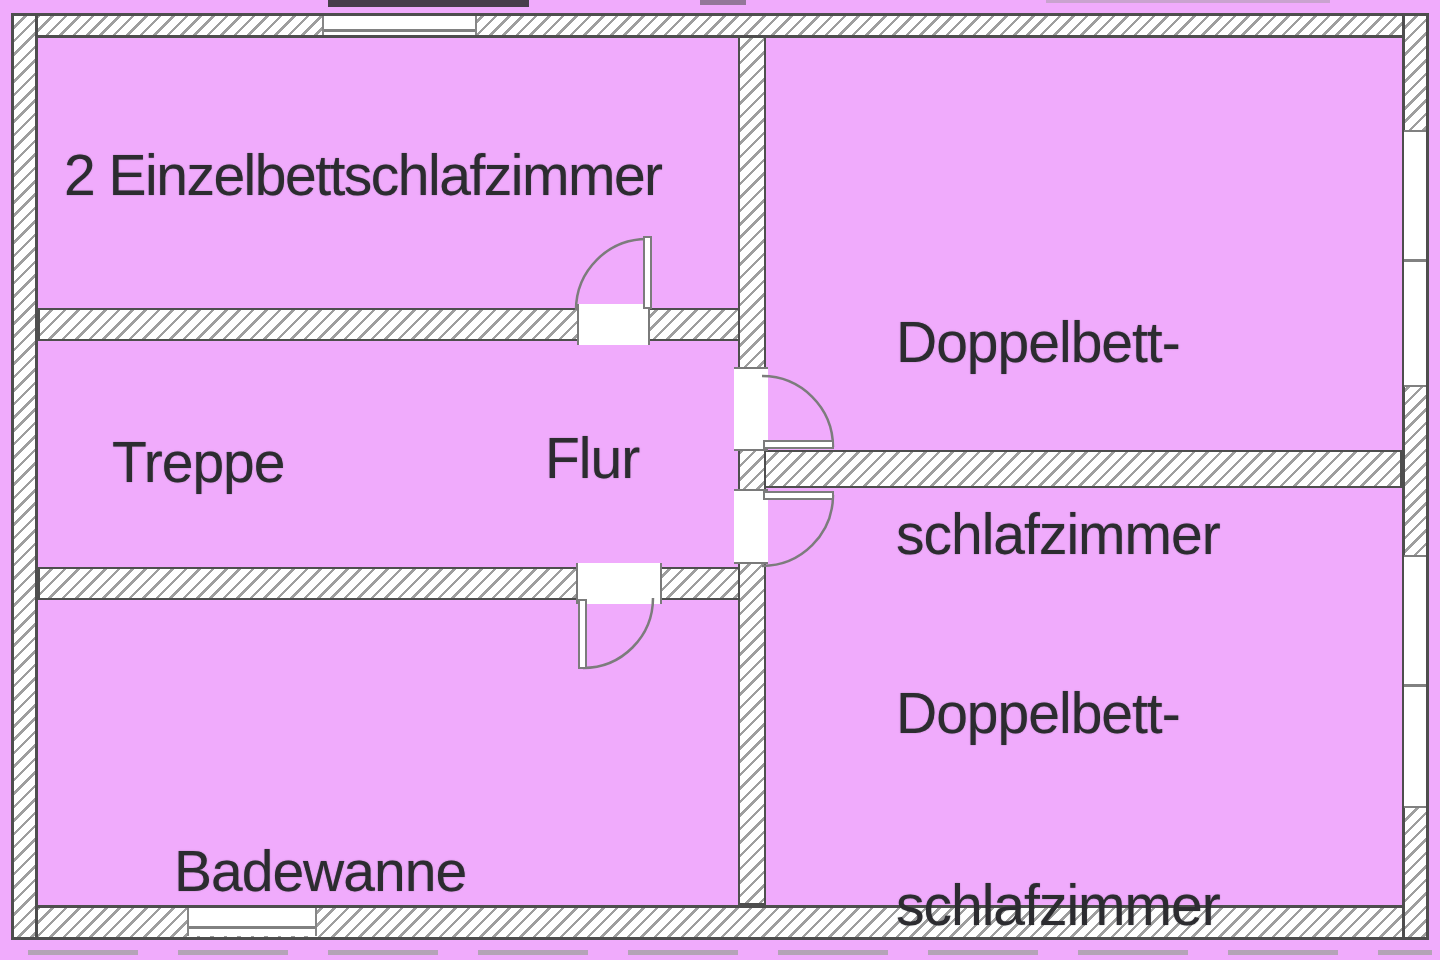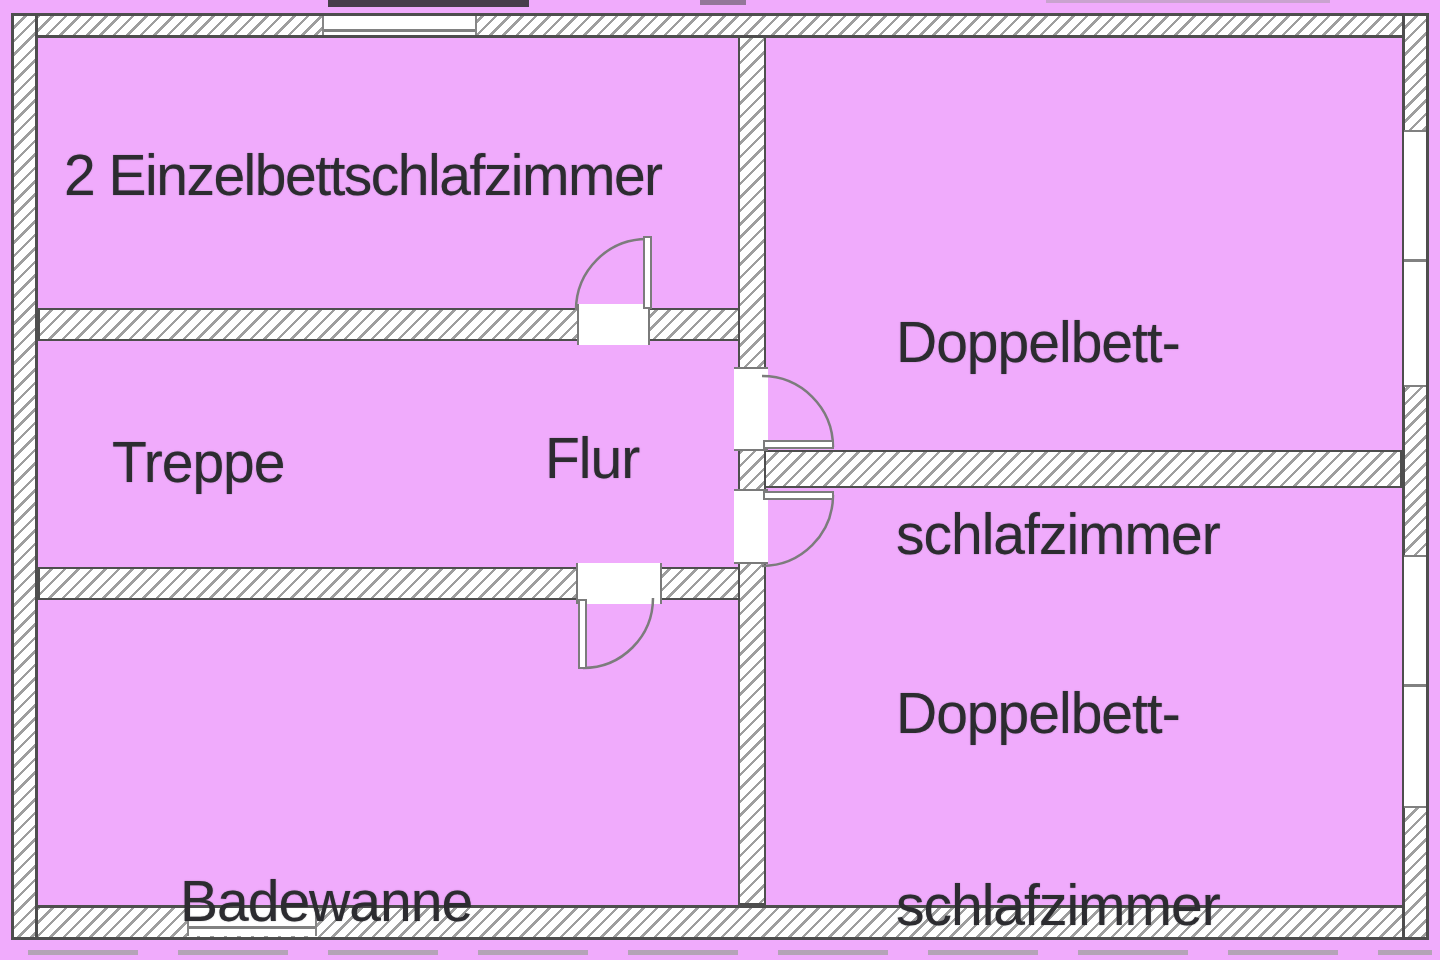--- a/index.html
+++ b/index.html
@@ -88,20 +88,20 @@
   </div>
 
   <div class="lbl" style="left:112px;top:430px;">Treppe</div>
   <div class="lbl" style="left:545px;top:426px;">Flur</div>
 
   <div class="lbl" style="left:896px;top:553px;">
     <div>Doppelbett-</div>
     <div>schlafzimmer</div>
   </div>
 
-  <div class="lbl" style="left:180px;top:839px;margin-top:30px;">Badewanne</div>
+  <div class="lbl" style="left:174px;top:839px;">Badewanne</div>
 
   <div class="artifact" style="left:328px;top:0;width:201px;height:7px;background:#2a2a2a;opacity:.85;"></div>
   <div class="artifact" style="left:700px;top:0;width:46px;height:5px;background:#555;opacity:.6;"></div>
   <div class="artifact" style="left:1046px;top:0;width:284px;height:3px;background:#999;opacity:.45;"></div>
   <div class="artifact" style="left:28px;top:950px;width:1404px;height:4.5px;opacity:.75;
               background:repeating-linear-gradient(90deg,#a0a0a0 0 110px,rgba(255,255,255,0) 110px 150px);"></div>
 </div>
 
 </body></html>

